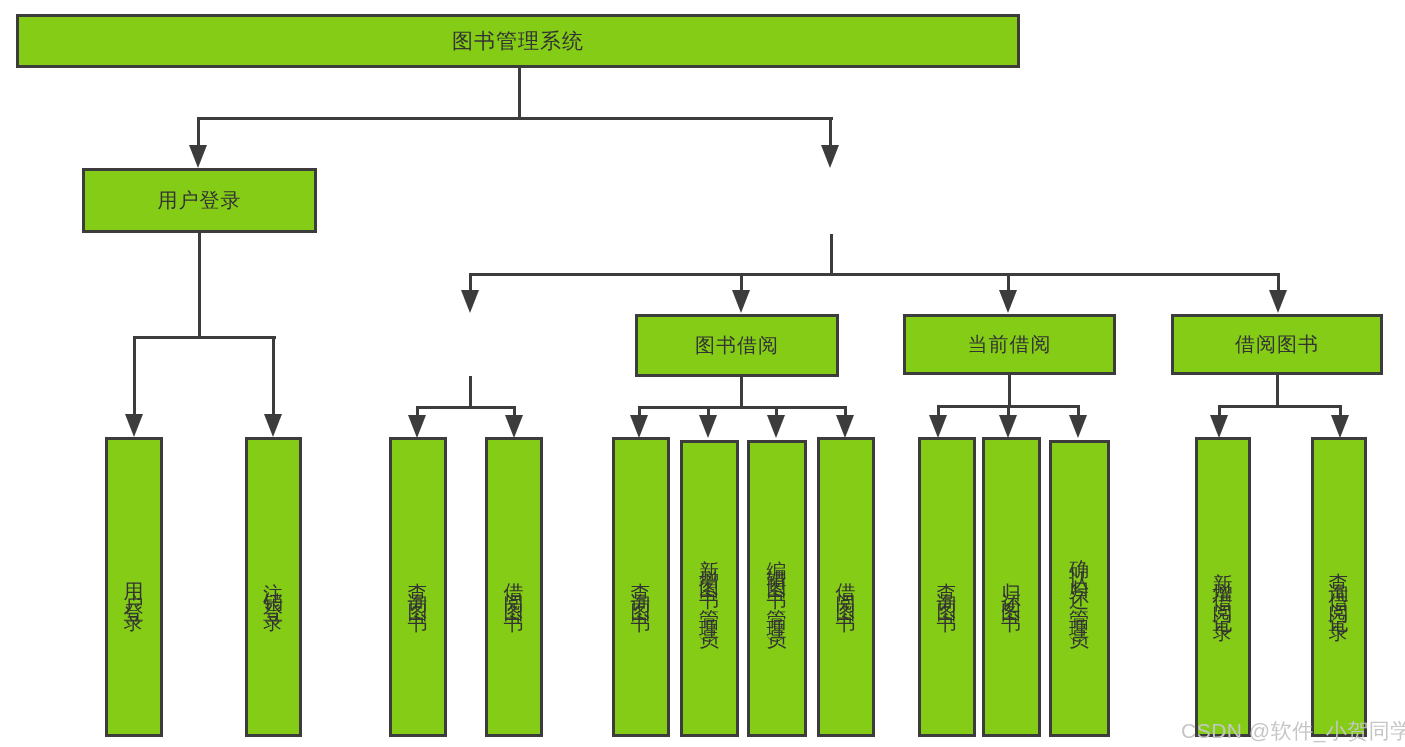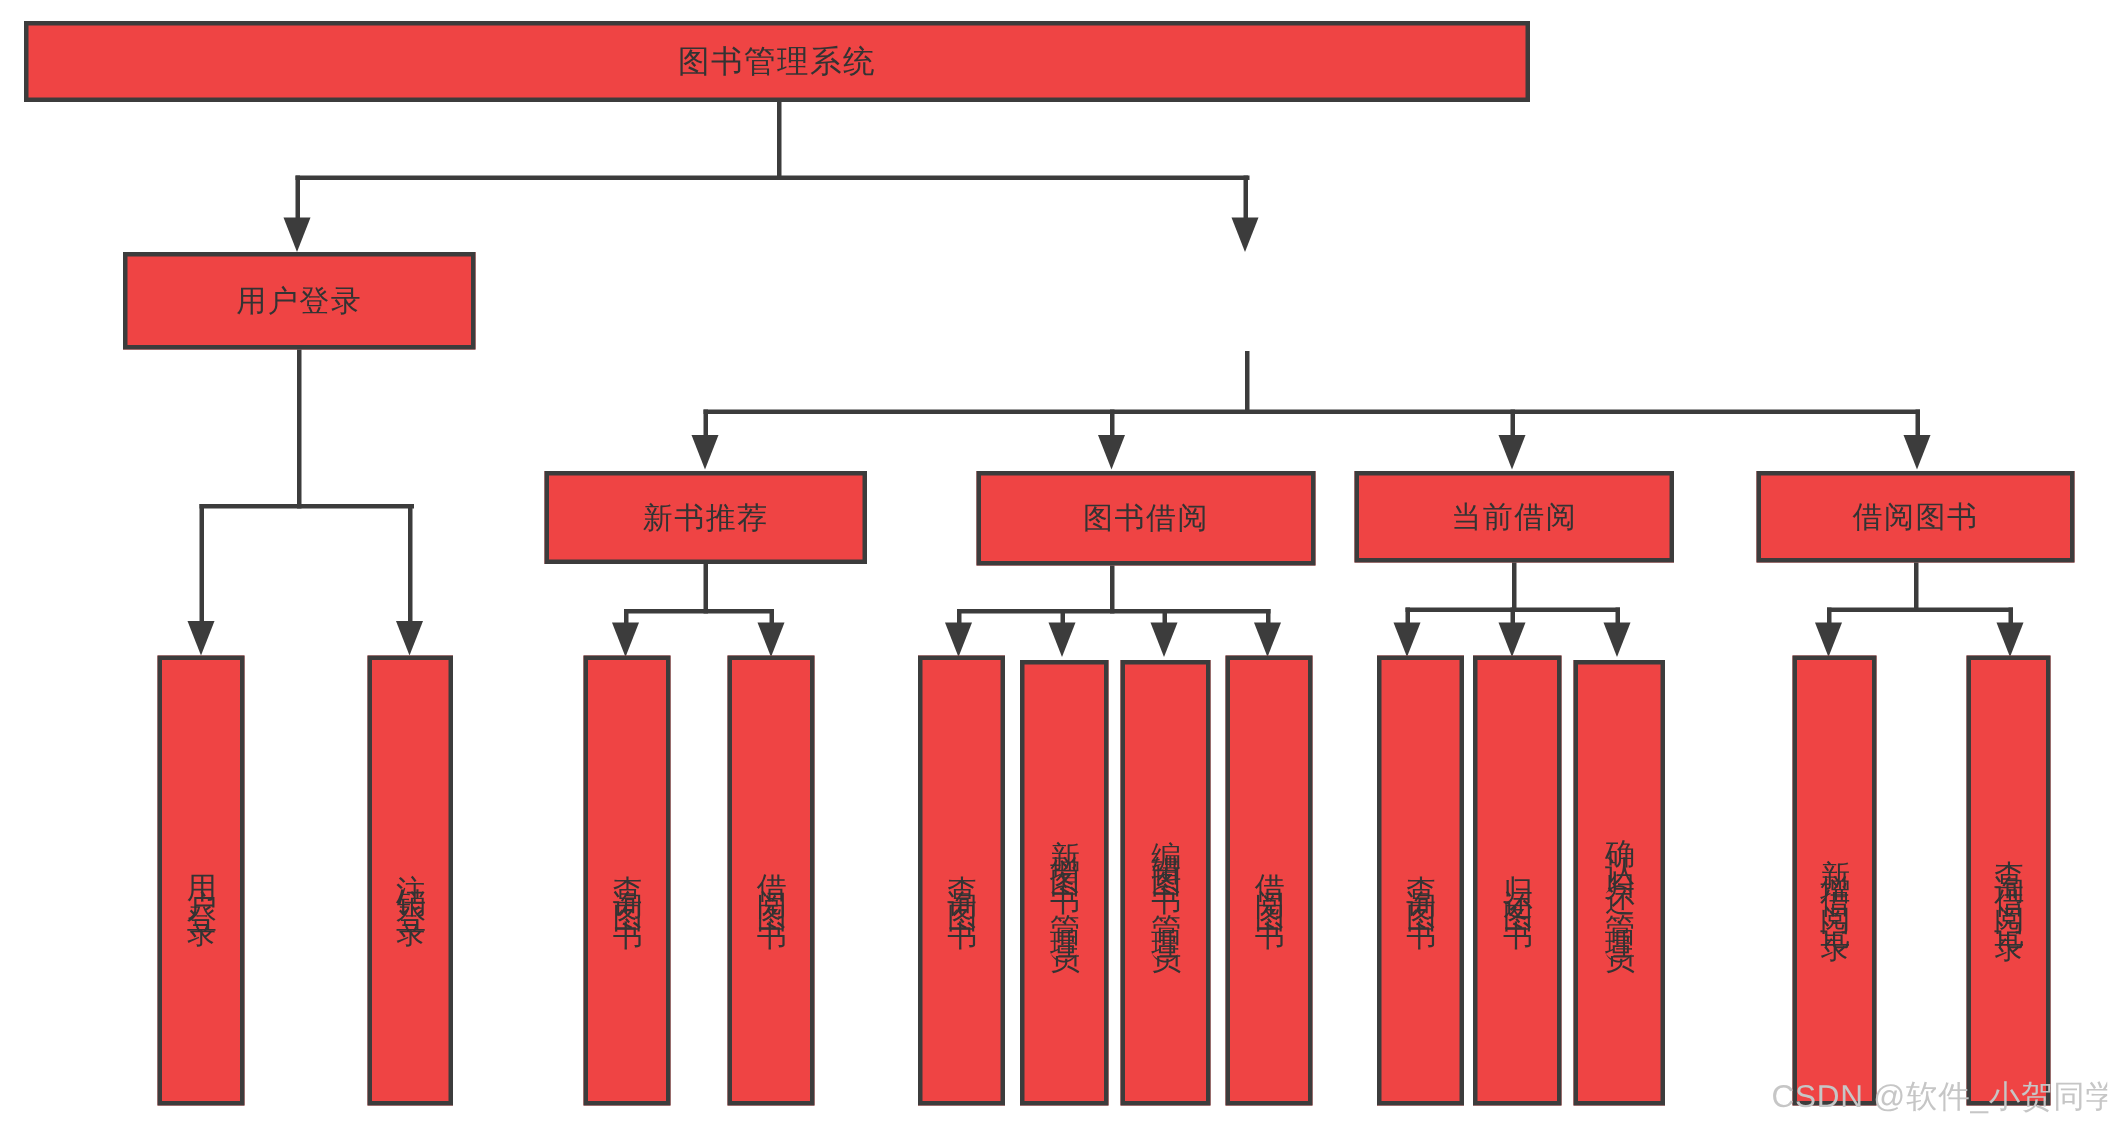--- a/index.html
+++ b/index.html
@@ -11,21 +11,21 @@
   html,body{margin:0;padding:0;background:var(--background);}
   .canvas{
     position:relative;width:1405px;height:747px;overflow:hidden;
     background:var(--background);
     font-family:"Liberation Sans", sans-serif;
     color:var(--text);
   }
   .box{
     position:absolute;box-sizing:border-box;
     border:3px solid var(--line);
-    background:#ef4444;
+    background:#84cc16;
     display:flex;align-items:center;justify-content:center;
     font-size:20px;letter-spacing:1px;text-align:right;
   }
   .root-box{font-size:21px;}
   .leaf span{
     writing-mode:vertical-rl;
     text-orientation:mixed;
     letter-spacing:10px;
     line-height:1;
     font-size:20px;
@@ -75,24 +75,21 @@
   <div class="hline" style="left:469px;top:273px;width:811px;"></div>
   <div class="vline" style="left:469px;top:273px;height:20px;"></div>
   <div class="arrow" style="left:461px;top:290px;"></div>
   <div class="vline" style="left:740px;top:273px;height:20px;"></div>
   <div class="arrow" style="left:732px;top:290px;"></div>
   <div class="vline" style="left:1007px;top:273px;height:20px;"></div>
   <div class="arrow" style="left:999px;top:290px;"></div>
   <div class="vline" style="left:1277px;top:273px;height:20px;"></div>
   <div class="arrow" style="left:1269px;top:290px;"></div>
 
-  <div class="box" style="left:363px;top:314px;width:215px;height:62px;">
-    <span>新书推荐</span>
-  </div>
-  <div class="box" style="left:635px;top:314px;width:226px;height:63px;margin-left:16px;">
+  <div class="box" style="left:635px;top:314px;width:204px;height:63px;">
     <span>图书借阅</span>
   </div>
   <div class="box" style="left:903px;top:314px;width:213px;height:61px;">
     <span>当前借阅</span>
   </div>
   <div class="box" style="left:1171px;top:314px;width:212px;height:61px;">
     <span>借阅图书</span>
   </div>
 
   <div class="vline" style="left:469px;top:376px;height:33px;"></div>

